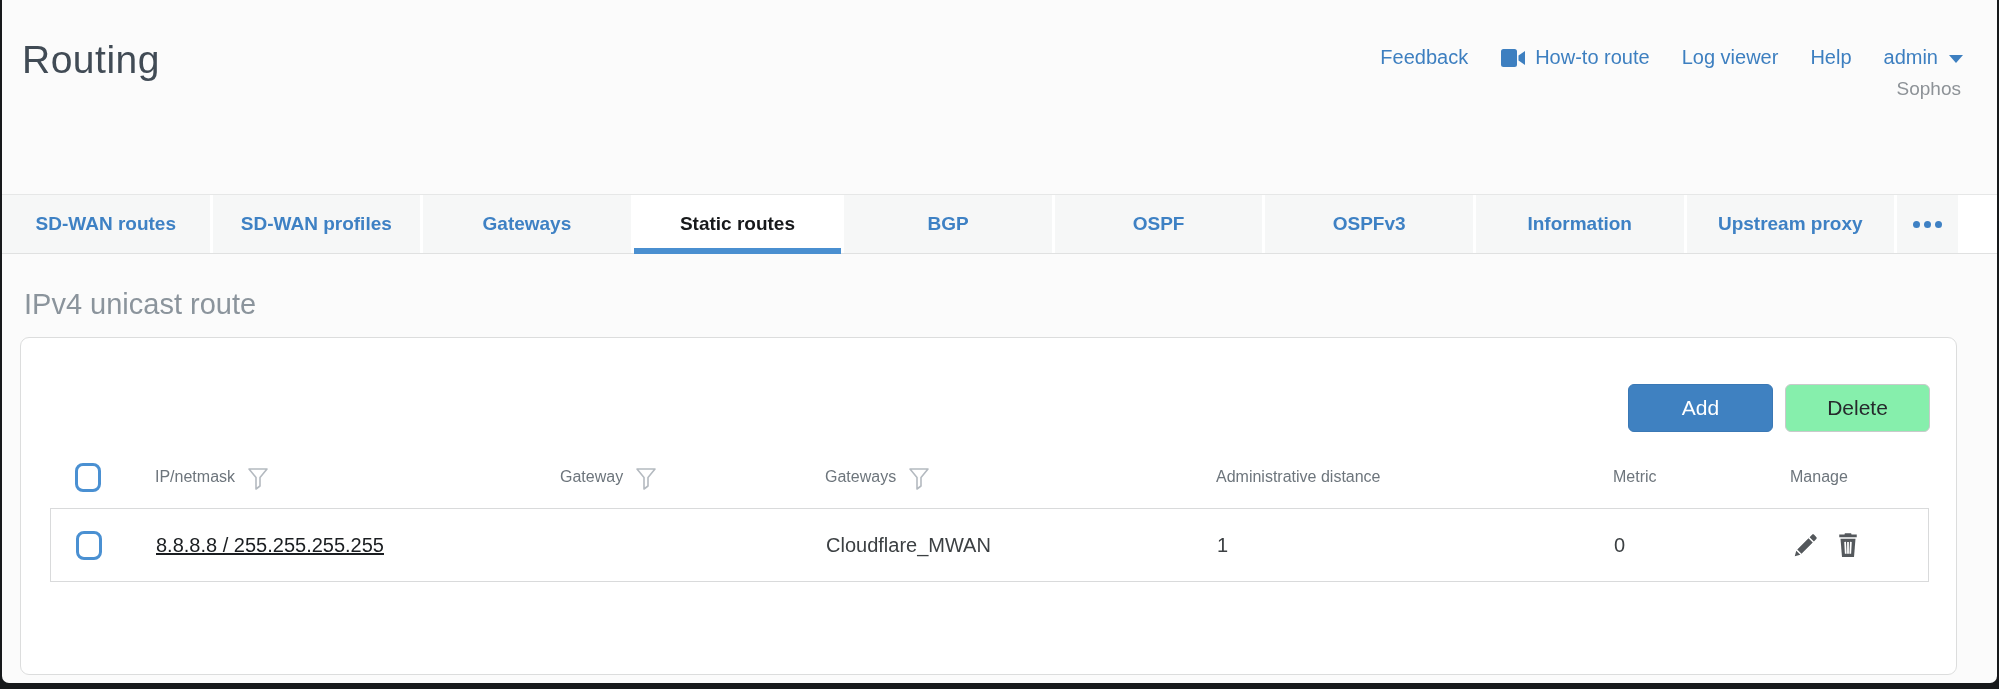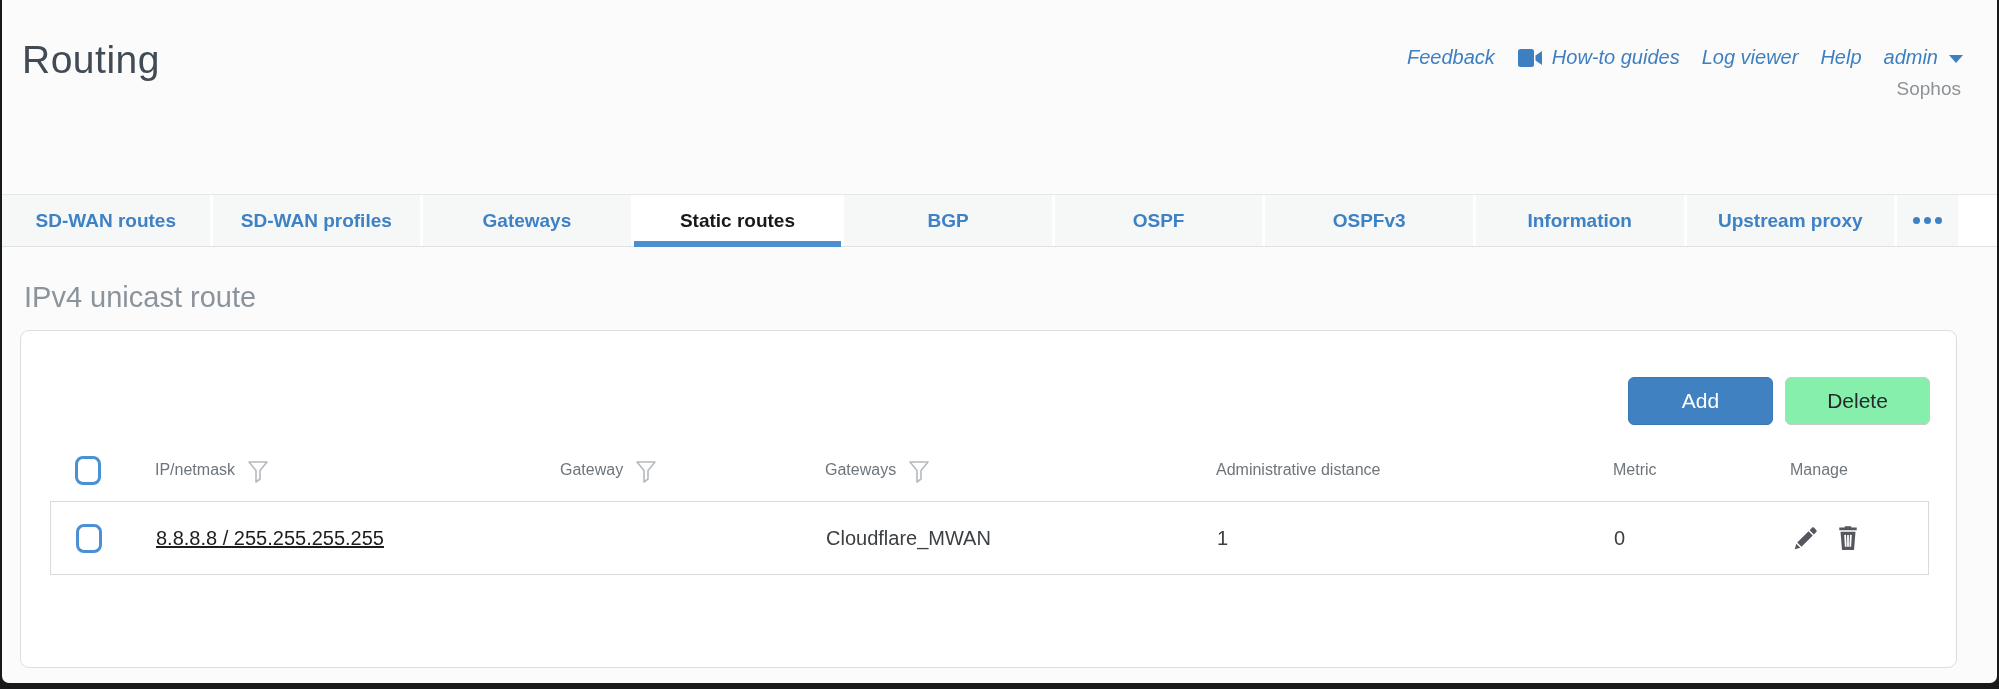--- a/index.html
+++ b/index.html
@@ -20,37 +20,37 @@
 
   
   .hdr { position:relative; height:160px;margin-top:34px; }
   .page-title {
     position:absolute; left:20px; top:4px;
     font-size:39px; font-weight:500; color:#414b55; margin:0;
     letter-spacing:0.5px;
   }
   .topnav {
     position:absolute; right:34px; top:12px;
-    display:flex; align-items:center; gap:22px;
-    font-size:20px; font-weight:500;font-style:italic;
+    display:flex; align-items:center; gap:32px;
+    font-size:20px; font-weight:500;
   }
   .topnav a { color:#3d7fc0; text-decoration:none; cursor:pointer; display:flex; align-items:center; gap:9px; }
   .caret {
     width:0; height:0; display:inline-block;
     border-left:7px solid transparent; border-right:7px solid transparent;
     border-top:8px solid #3d7fc0; margin-left:2px; margin-top:2px;
   }
   .org {
     position:absolute; right:36px; top:44px;
     font-size:19px; color:#8d9297;
   }
 
   
   .tabbar {
-    display:flex; height:53px;
+    display:flex; height:60px;
     border-top:1px solid #e6e7e7;
     border-bottom:1px solid #e0e1e1;
     background:#fff;
   }
   .tab {
     flex:1 1 0; display:flex; align-items:center; justify-content:center;
     background:#f6f7f7; border-right:3px solid #fff;
     font-size:19px; font-weight:700; color:#3e81c4;
     cursor:pointer; position:relative; white-space:nowrap;
   }
@@ -125,21 +125,21 @@
       <a>
           <span>Feedback</span>
         </a>
       <a>
         <span class="icon-btn">
           <svg width="26" height="20" viewBox="0 0 26 20">
               <path d="M1 3.5A2.5 2.5 0 0 1 3.5 1h11A2.5 2.5 0 0 1 17 3.5v13a2.5 2.5 0 0 1-2.5 2.5h-11A2.5 2.5 0 0 1 1 16.5v-13z" fill="#3d7fc0"></path>
               <path d="M18.5 7.5 25 3v14l-6.5-4.5v-5z" fill="#3d7fc0"></path>
             </svg>
         </span>
-        <span>How-to guides</span>
+        <span>How-to route</span>
       </a>
       <a>
           <span>Log viewer</span>
         </a>
       <a>
           <span>Help</span>
         </a>
       <a>
         <span>admin</span>
         <span class="caret"></span>

